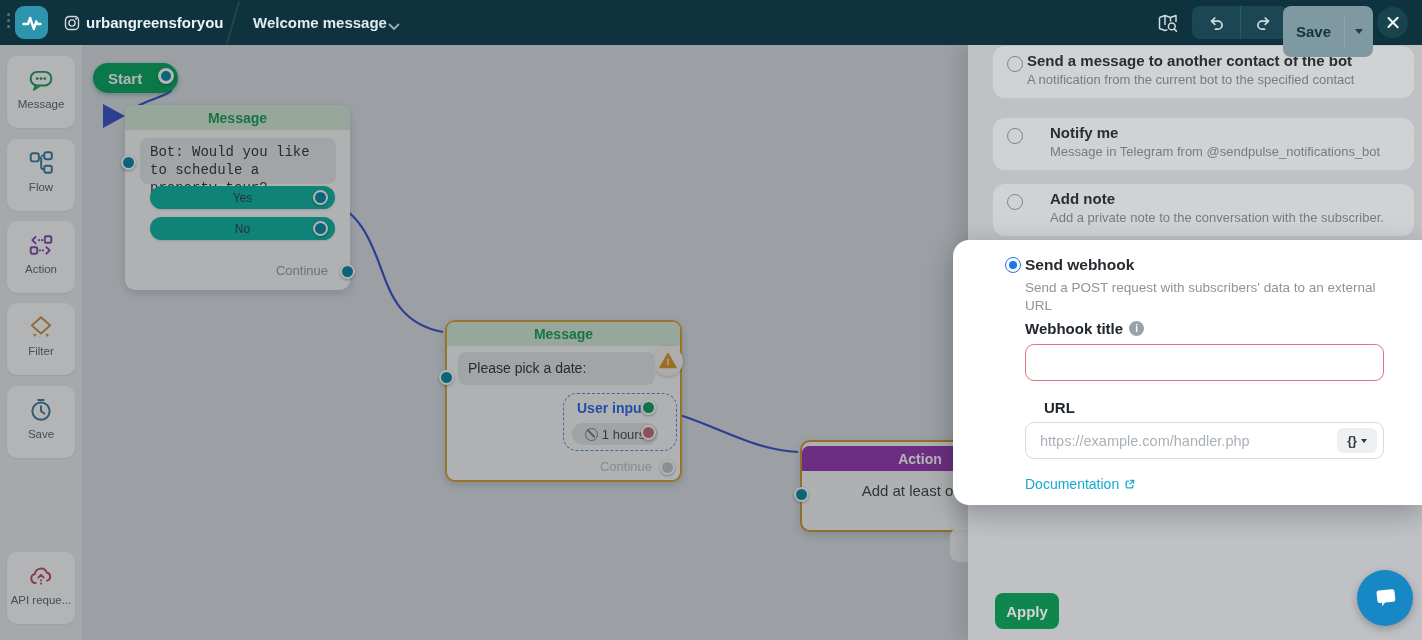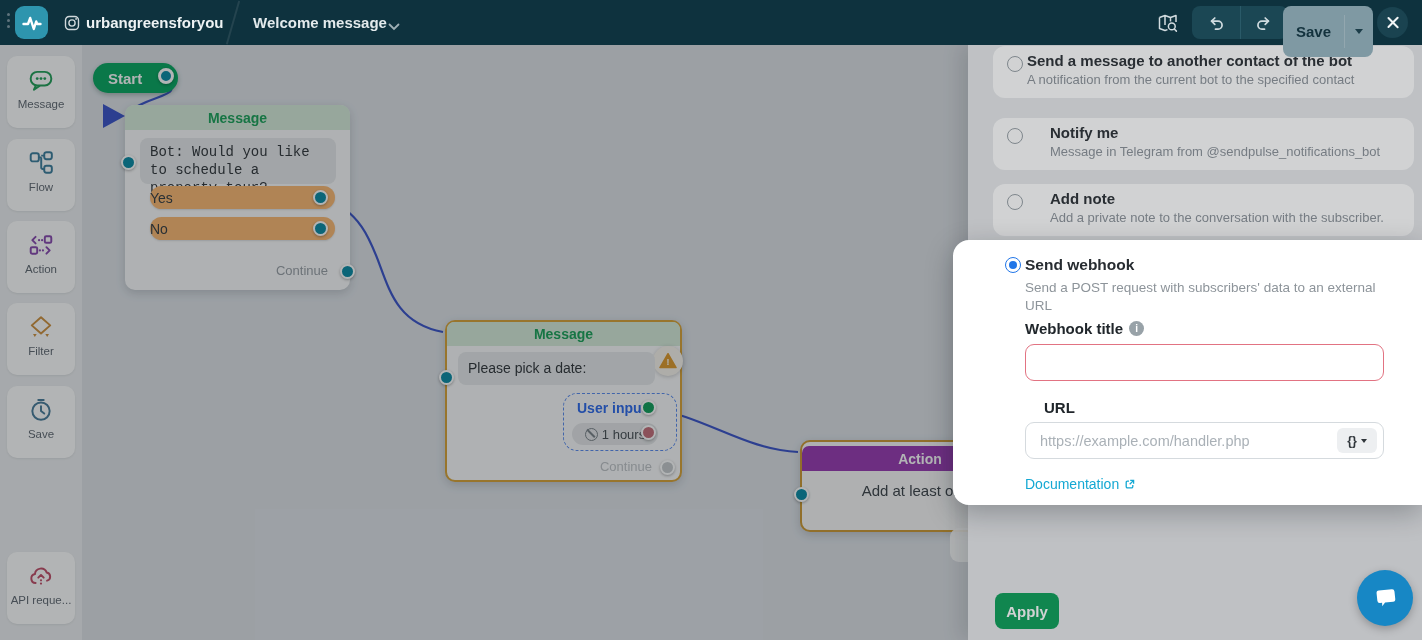--- a/index.html
+++ b/index.html
@@ -42,22 +42,22 @@
   
   .canvas { position:absolute; left:0; top:45px; width:1422px; height:595px; background:#dfe3e8; z-index:0; }
   .wires { position:absolute; left:0; top:0; width:1422px; height:595px; }
 
   .node { position:absolute; background:#fcfcfd; border-radius:10px; box-shadow:0 3px 10px rgba(30,40,50,.18); }
   .nhead { height:25px; border-radius:9px 9px 0 0; display:flex; align-items:center; justify-content:center;
            font-size:14px; font-weight:700; }
   .nhead.green { background:#d8ecdc; color:#1da45b; }
   .nhead.purple { background:#9b3db4; color:#ffffff; }
   .bubble { position:absolute; background:#e8eaec; border-radius:8px; font-size:14px; color:#33383d; padding:5px 10px; line-height:1.3; }
-  .pillbtn { position:absolute; background:#fdba74; border-radius:12px; box-shadow:0 1px 2px rgba(30,40,50,.15);
-             font-size:14px; color:#3a4045; display:flex; align-items:center; justify-content:flex-start; }
+  .pillbtn { position:absolute; background:#14b8a6; border-radius:12px; box-shadow:0 1px 2px rgba(30,40,50,.15);
+             font-size:12px; color:#3a4045; display:flex; align-items:center; justify-content:center; }
   .port { position:absolute; width:15px; height:15px; border-radius:50%; background:#0d8da6; border:2.5px solid #ffffff;
           box-shadow:0 1px 3px rgba(0,0,0,.3); }
   .port.green { background:#13a15c; } .port.red { background:#c7707b; } .port.gray { background:#c6cacd; }
   .continue { position:absolute; font-size:13px; color:#9aa0a7;text-align:center; }
 
   .startpill { position:absolute; left:93px; top:18px; width:85px; height:30px; border-radius:15px; background:#0aa862;
                box-shadow:0 2px 5px rgba(20,60,40,.3); color:#fff; font-size:15px; font-weight:700;
                display:flex; align-items:center; padding-left:15px; }
   .startpill .port { position:absolute; right:4px; top:5px; width:16px; height:16px; border-width:3px; }
 

